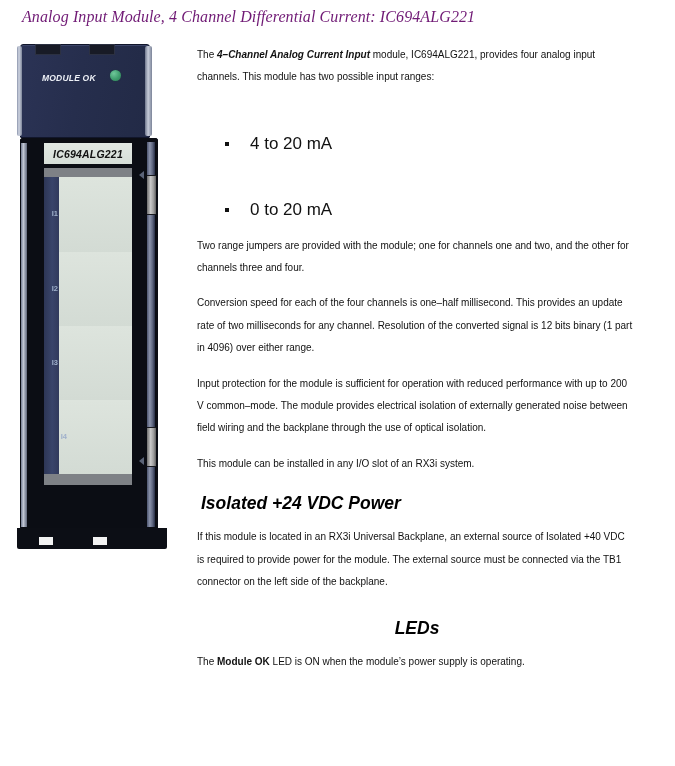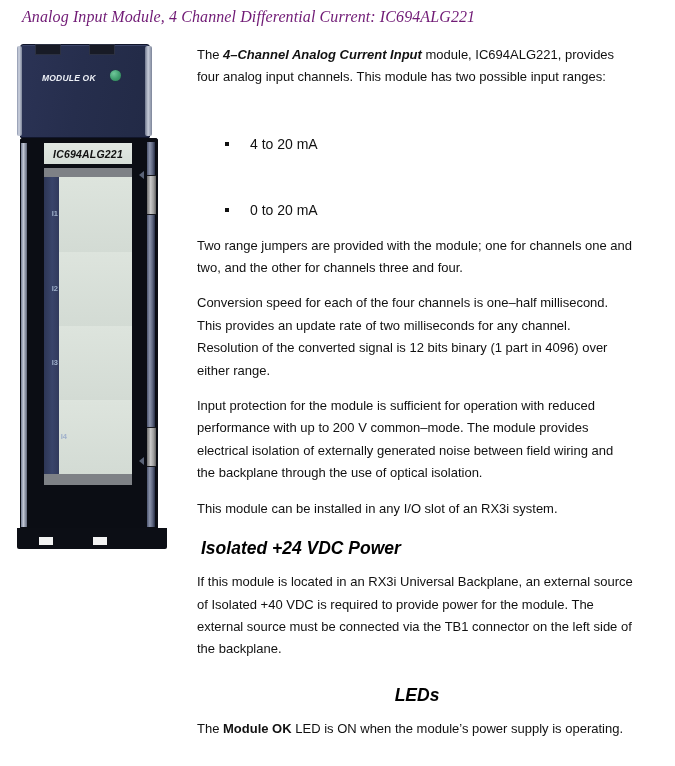--- a/index.html
+++ b/index.html
@@ -240,34 +240,34 @@
 
   
   .content-column {
     position: absolute;
     left: 197px;
     top: 44px;
     width: 436px;
   }
   p.body-text {
     margin: 0 0 13px 0;
-    font-size: 13px;
+    font-size: 10px;
     line-height: 22.4px;
     color: #111111;
   }
   .bullet-list {
     margin: 0 0 13px 0;
     padding: 0;
     list-style: none;
   }
   .bullet-list li {
     position: relative;
     padding-left: 53px;
     margin-bottom: 13px;
-    font-size: 14px;
+    font-size: 17px;
     line-height: 22.4px;
     color: #111111;
     margin-top: 44px;
   }
   .bullet-list li .sq-bullet {
     position: absolute;
     left: 28px;
     top: 9px;
     width: 4px;
     height: 4px;

